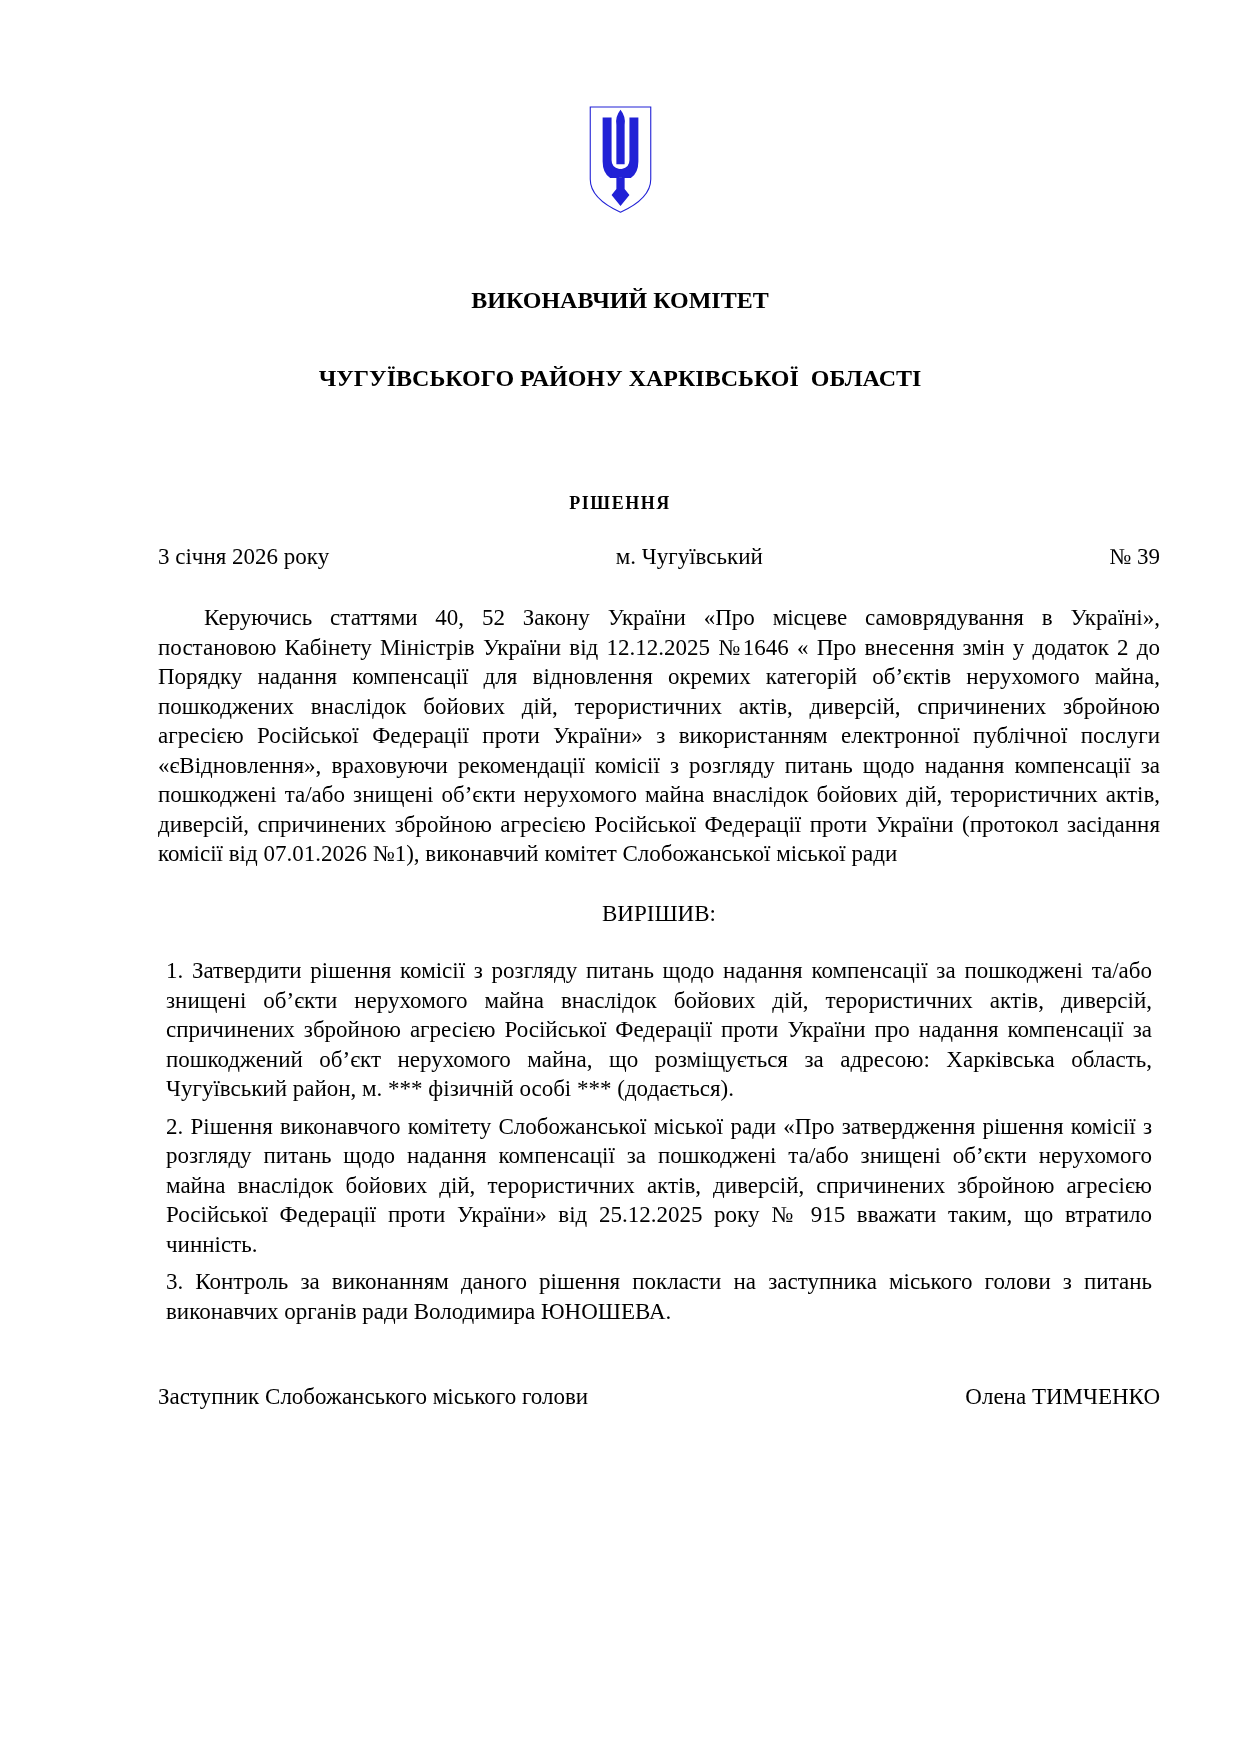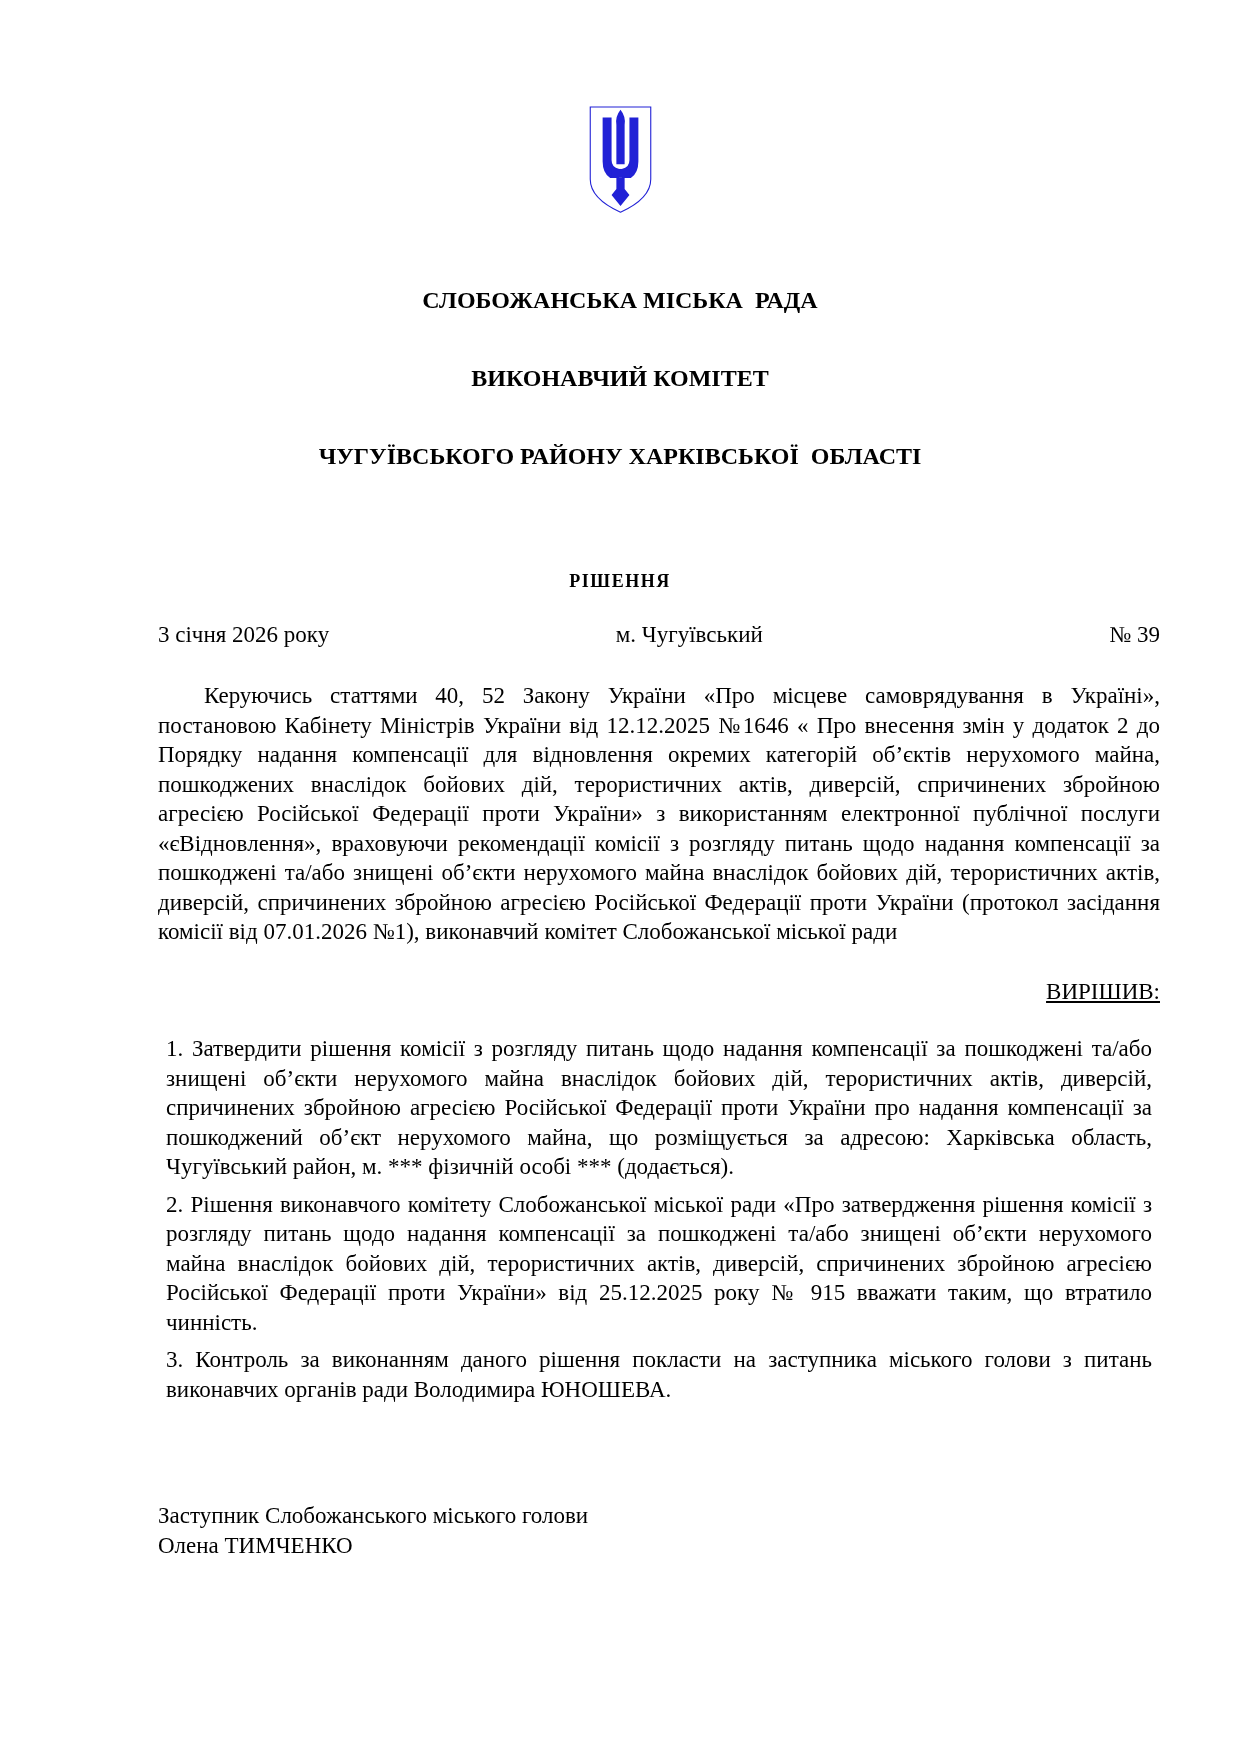--- a/index.html
+++ b/index.html
@@ -50,54 +50,51 @@
     font-weight: bold;
     text-align: left;
   }
   .preamble {
     margin: 32px 0 0 0;
     text-align: justify;
     text-indent: 46px;
   }
   .resolved {
     margin: 30px 0 0 0;
-    text-align: right;
-    text-decoration: underline;
+    text-align: center;
   }
   .items { margin-top: 28px; }
   .item {
     margin: 8px;
     text-align: justify;
   }
   .signature-row {
-    margin-top: 97px;
+    margin-top: 56px;
     display: flex;
     justify-content: space-between;
     align-items: baseline;
-    flex-direction: column;
   }
 </style>
 </head>
 <body>
 
 <div class="page">
 
   <div class="emblem-wrap full-bleed">
     <svg width="69" height="110" viewBox="0 0 100 160" xmlns="http://www.w3.org/2000/svg">
       <path d="M6 3 H94 V108 Q94 136 50 156 Q6 136 6 108 Z" fill="none" stroke-width="1.6" stroke="#2121d6"></path>
       <path d="M24 18 h13 v62 q0 11 11 13 v13 h-13 q-11 -7 -11 -24 Z" fill="#2121d6"></path>
       <path d="M76 18 h-13 v62 q0 11 -11 13 v13 h13 q11 -7 11 -24 Z" fill="#2121d6"></path>
       <path d="M50 7 q8 10 6 22 l0 57 h-12 l0 -57 q-2 -12 6 -22 Z" fill="#2121d6"></path>
       <path d="M37 93 h26 v13 h-26 Z" fill="#2121d6"></path>
       <path d="M44 106 h12 v16 l7 9 -13 16 -13 -16 7 -9 Z" fill="#2121d6"></path>
     </svg>
   </div>
 
   <div class="org-header full-bleed">
-    <div>СЛОБОЖАНСЬКА МІСЬКА  РАДА</div>
     <div>ВИКОНАВЧИЙ КОМІТЕТ</div>
     <div>ЧУГУЇВСЬКОГО РАЙОНУ ХАРКІВСЬКОЇ  ОБЛАСТІ</div>
   </div>
 
   <div class="doc-type full-bleed">РІШЕННЯ</div>
 
   <div class="meta-row">
     <span class="date">3 січня 2026 року</span>
     <span class="place">м. Чугуївський</span>
     <span class="number">№ 39</span>

